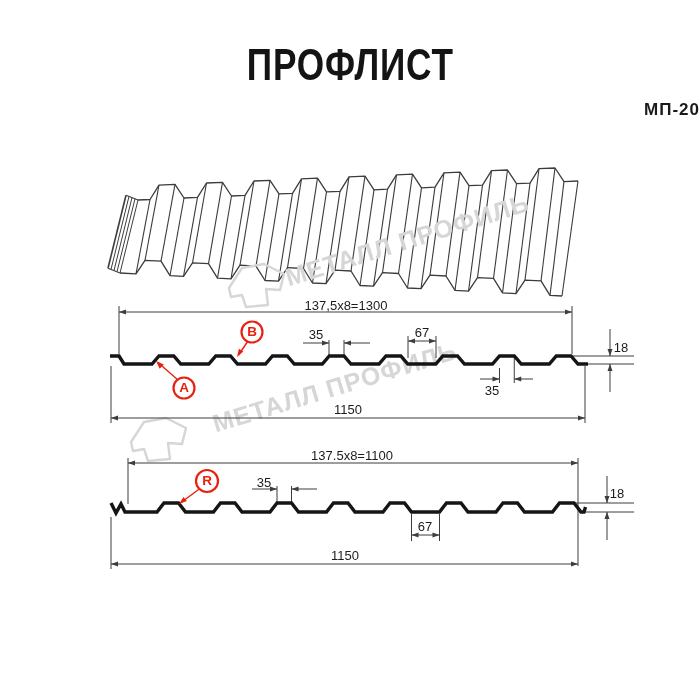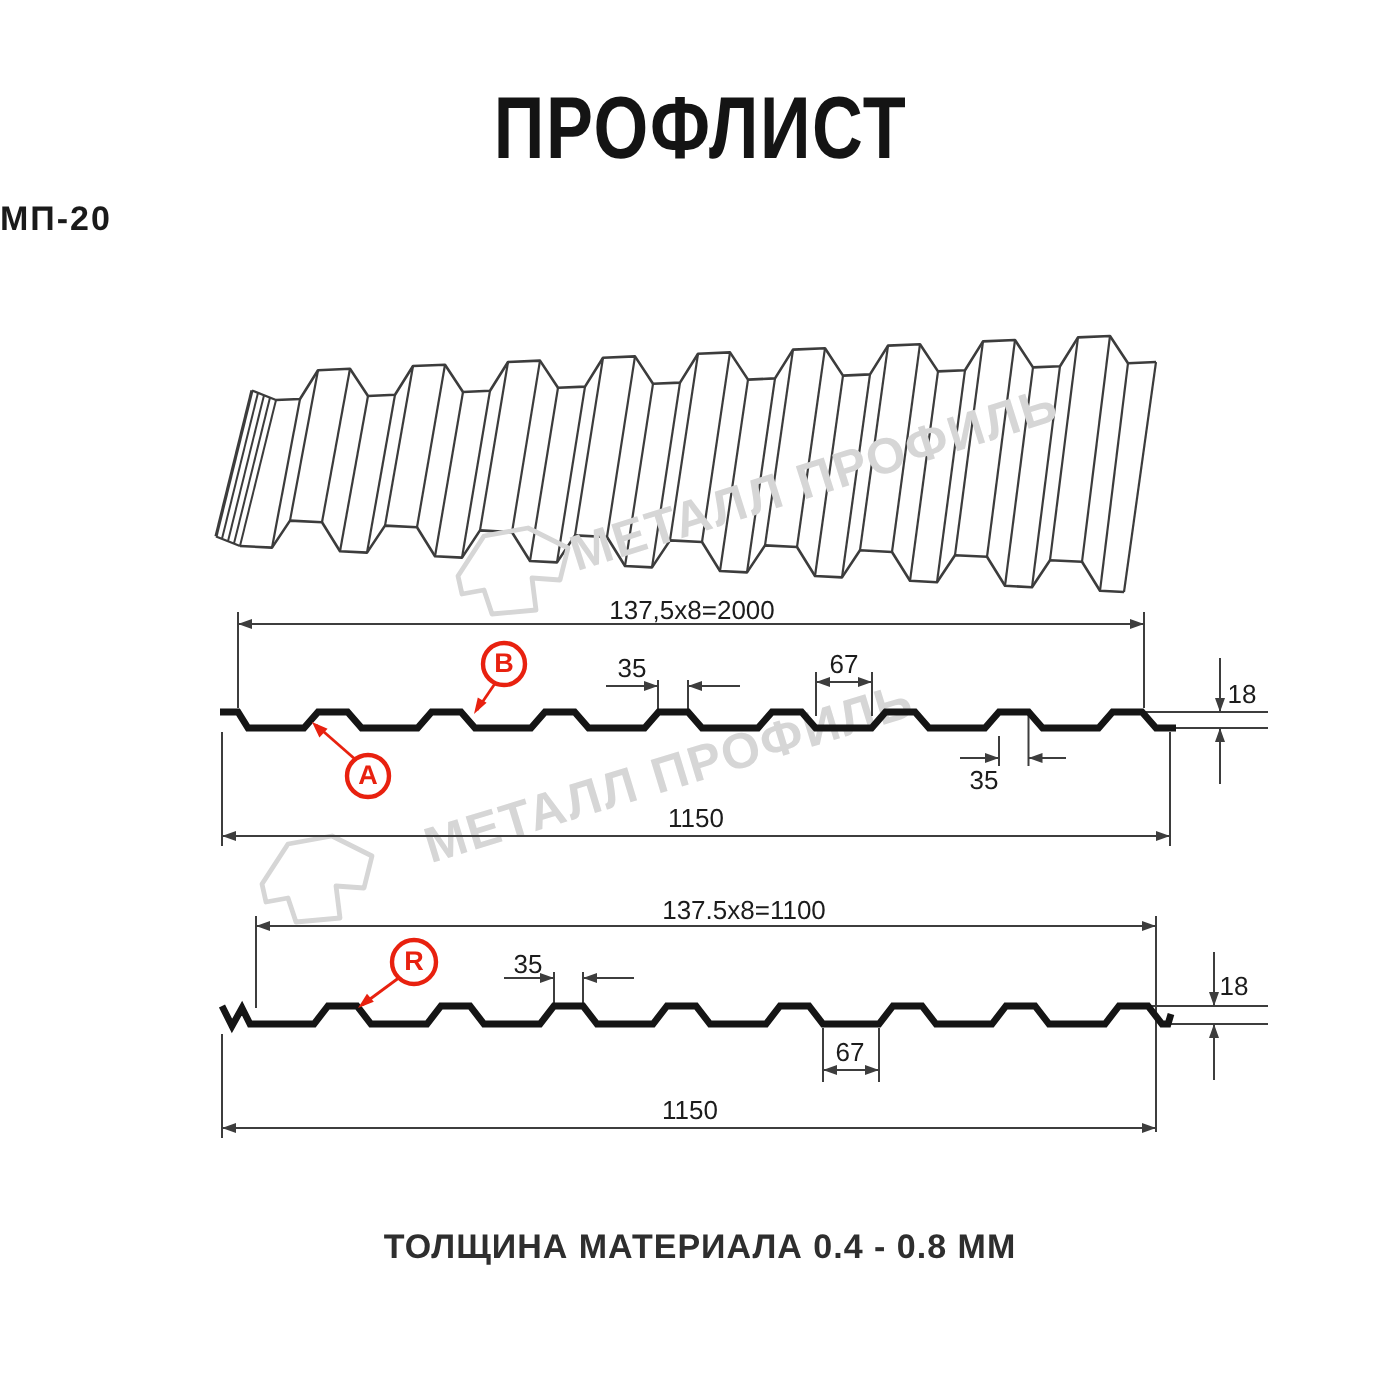--- a/index.html
+++ b/index.html
@@ -1,21 +1,21 @@
 <!DOCTYPE html>
 <html><head>
 <meta charset="utf-8">
 <style>
   html,body{margin:0;padding:0;background:#ffffff;}
   .stage{position:relative;width:700px;height:700px;background:#ffffff;overflow:hidden;
          font-family:"Liberation Sans", sans-serif;}
   .title{position:absolute;left:0;top:40px;width:700px;text-align:center;
          font-weight:800;font-size:44px;color:#141414;letter-spacing:1px;}
   .title .squeeze{display:inline-block;transform:scaleX(0.80);transform-origin:center;}
-  .subtitle{position:absolute;left:0;top:100px;width:700px;text-align:left;
+  .subtitle{position:absolute;left:0;top:100px;width:700px;text-align:right;
          font-weight:700;font-size:17px;color:#1a1a1a;letter-spacing:1px;}
   .footer{position:absolute;left:0;top:614px;width:700px;text-align:center;
          font-weight:700;font-size:17px;color:#2e2e2e;letter-spacing:0.5px;}
   svg.layer{position:absolute;left:0;top:0;}
   .wm{position:absolute;height:28px;display:flex;align-items:center;pointer-events:none;}
   .wm-text{font-weight:700;font-size:25px;color:#d6d6d6;letter-spacing:1px;white-space:nowrap;}
   .wm1{left:286px;top:264px;transform:rotate(-17.5deg);transform-origin:0 50%;}
   .wm2{left:213px;top:410px;transform:rotate(-17deg);transform-origin:0 50%;}
   .wm-logo{position:absolute;}
   .dim{position:absolute;transform:translate(-50%,-50%);font-size:13px;color:#1c1c1c;
@@ -193,30 +193,29 @@
       <circle cx="252" cy="332" r="10.5" fill="#ffffff" stroke="#e8210f" stroke-width="2.2"></circle>
       <line x1="200" y1="488.5" x2="181" y2="502.5" stroke="#e8210f" stroke-width="1.4"></line>
       <polygon points="179,504 186.9,500.9 183.5,496.9" fill="#e8210f"></polygon>
       <circle cx="207" cy="481" r="11" fill="#ffffff" stroke="#e8210f" stroke-width="2.2"></circle>
     </g>
   </svg>
 
   <div class="title"><span class="squeeze">ПРОФЛИСТ</span></div>
   <div class="subtitle">МП-20</div>
 
-  <span class="dim" style="left:346px;top:305px">137,5x8=2000</span>
+  <span class="dim" style="left:346px;top:305px">137,5x8=1300</span>
   <span class="dim" style="left:316px;top:334px">35</span>
   <span class="dim" style="left:422px;top:332px">67</span>
   <span class="dim" style="left:621px;top:347px">18</span>
   <span class="dim" style="left:492px;top:390px">35</span>
   <span class="dim" style="left:348px;top:409px">1150</span>
   <span class="redletter" style="left:184px;top:388px;color:#e8210f">A</span>
   <span class="redletter" style="left:252px;top:332px;color:#e8210f">B</span>
 
-  <span class="dim" style="left:372px;top:455px">137.5x8=1100</span>
+  <span class="dim" style="left:352px;top:455px">137.5x8=1100</span>
   <span class="dim" style="left:264px;top:482px">35</span>
   <span class="dim" style="left:425px;top:526px">67</span>
   <span class="dim" style="left:617px;top:493px">18</span>
   <span class="dim" style="left:345px;top:555px">1150</span>
   <span class="redletter" style="left:207px;top:481px;color:#e8210f">R</span>
 
-  <div class="footer">ТОЛЩИНА МАТЕРИАЛА 0.4 - 0.8 ММ</div>
 </div>
 
 </body></html>

